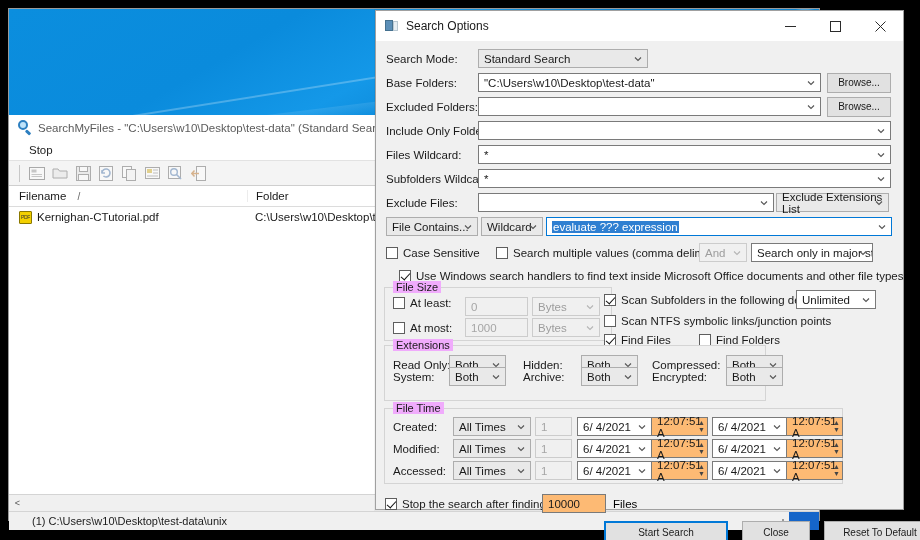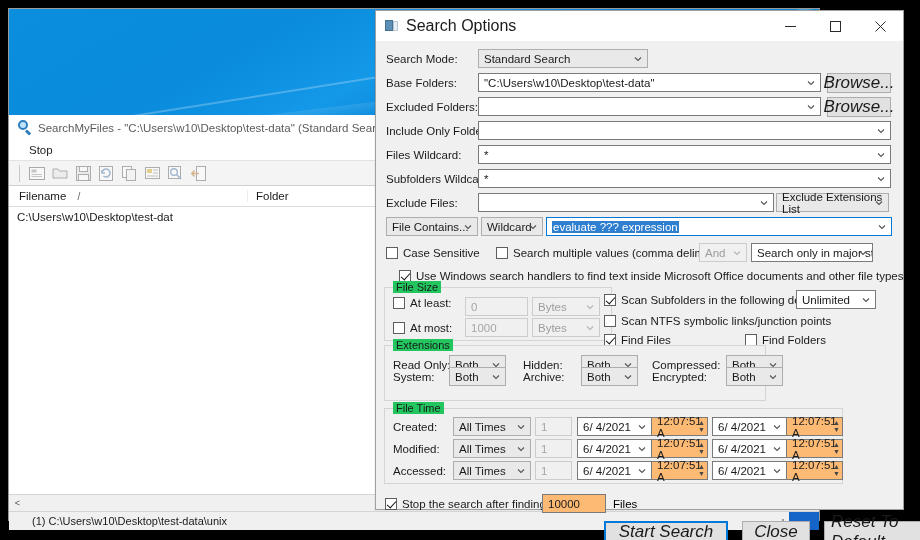--- a/index.html
+++ b/index.html
@@ -130,21 +130,21 @@
   }
   #dlg-titlebar {
     height:30px; background:#ffffff; display:flex; align-items:center;
     position:relative;
   }
   #dlg-app-icon {
     width:13px; height:13px; margin-left:9px; position:relative; flex:0 0 auto;
   }
   #dlg-app-icon .a { position:absolute; left:0; top:0; width:8px; height:11px; background:#5b8fb8; border:1px solid #45718f; }
   #dlg-app-icon .b { position:absolute; left:8px; top:1px; width:5px; height:10px; background:#e6eef3; border:1px solid #b9c8d2; }
-  #dlg-title-text { font-size:16px; color:#1a1a1a; margin-left:8px; }
+  #dlg-title-text { font-size:12px; color:#1a1a1a; margin-left:8px; }
   .winctl {
     position:absolute; top:0; width:45px; height:30px;
     display:flex; align-items:center; justify-content:center;
     font-size:12px; color:#2b2b2b;
   }
   #btn-min { right:90px; }
   #btn-max { right:45px; }
   #btn-close { right:0px; }
   .winctl svg { display:block; }
 
@@ -167,39 +167,39 @@
 
   .txtbox {
     height:19px; background:#fdba74; border:1px solid #7a7a7a;
     font-size:11.5px; color:#1a1a1a; display:flex; align-items:center;
     padding-left:5px; position:relative;
   }
   .txtbox.disabled { background:#f0f0f0; color:#a6a6a6; border-color:#cccccc; }
 
   .btn {
     height:20px; background:#e1e1e1; border:1px solid #adadad;
-    font-size:17px; color:#1a1a1a; display:flex; align-items:center;
-    justify-content:center; padding:0 6px;font-style:italic;
+    font-size:10px; color:#1a1a1a; display:flex; align-items:center;
+    justify-content:center; padding:0 6px;
   }
 
   .cbx { display:flex; align-items:center; font-size:11.5px; color:#1a1a1a; white-space:nowrap; }
   .cbx .box {
     width:12px; height:12px; border:1px solid #5e5e5e; background:#fff;
     margin-right:5px; position:relative; flex:0 0 auto;
   }
   .cbx.checked .box:after {
     content:""; position:absolute; left:3px; top:0px; width:4px; height:8px;
     border:solid #111; border-width:0 1.6px 1.6px 0; transform:rotate(42deg);
   }
 
   .groupbox {
     position:absolute; border:1px solid #d4d4d4; background:transparent;
   }
   .groupbox > .gtitle {
-    position:absolute; left:8px; top:-7px; background:#22c55e;
+    position:absolute; left:8px; top:-7px; background:#f0abfc;
     padding:0 3px; font-size:11px; color:#1a1a1a;text-align:right;
   }
 
   .selhl { background:#2f7fd1; color:#ffffff; padding:0 1px; }
 
   #start-search-btn {
     border:2px solid #0078d7; background:#e1e1e1; height:22px;
   }
 </style>
 </head>
@@ -291,20 +291,24 @@
         <span class="sortarrow">/</span>
       </div>
       <div class="col-folder">
         <span>Folder</span>
       </div>
       <div class="col-extra"></div>
     </div>
 
     <div id="smf-listbody">
       <div class="list-row">
+        <div class="col-filename" style="display:flex;align-items:center;">
+          <span class="pdf-icon"></span>
+          <span>Kernighan-CTutorial.pdf</span>
+        </div>
         <div class="col-folder" style="border-left:none;">C:\Users\w10\Desktop\test-dat</div>
       </div>
     </div>
 
     <div id="smf-hscroll">
       <div class="arrow-left">&lt;</div>
       <div class="track"></div>
     </div>
 
     <div id="smf-statusbar">
@@ -519,21 +523,21 @@
             <svg class="caret" viewBox="0 0 8 8">
                 <path d="M1 2.5 4 5.5 7 2.5" fill="none" stroke="#555" stroke-width="1.1"></path>
               </svg>
           </div>
         </div>
         <div class="cbx" style="margin-bottom:7px;">
           <span class="box"></span>
           <span>Scan NTFS symbolic links/junction points</span>
         </div>
         <div style="display:flex;align-items:center;">
-          <div class="cbx checked" style="width:141px;">
+          <div class="cbx checked" style="width:95px;">
             <span class="box"></span>
             <span>Find Files</span>
           </div>
           <div class="cbx">
             <span class="box"></span>
             <span>Find Folders</span>
           </div>
         </div>
       </div>
 

